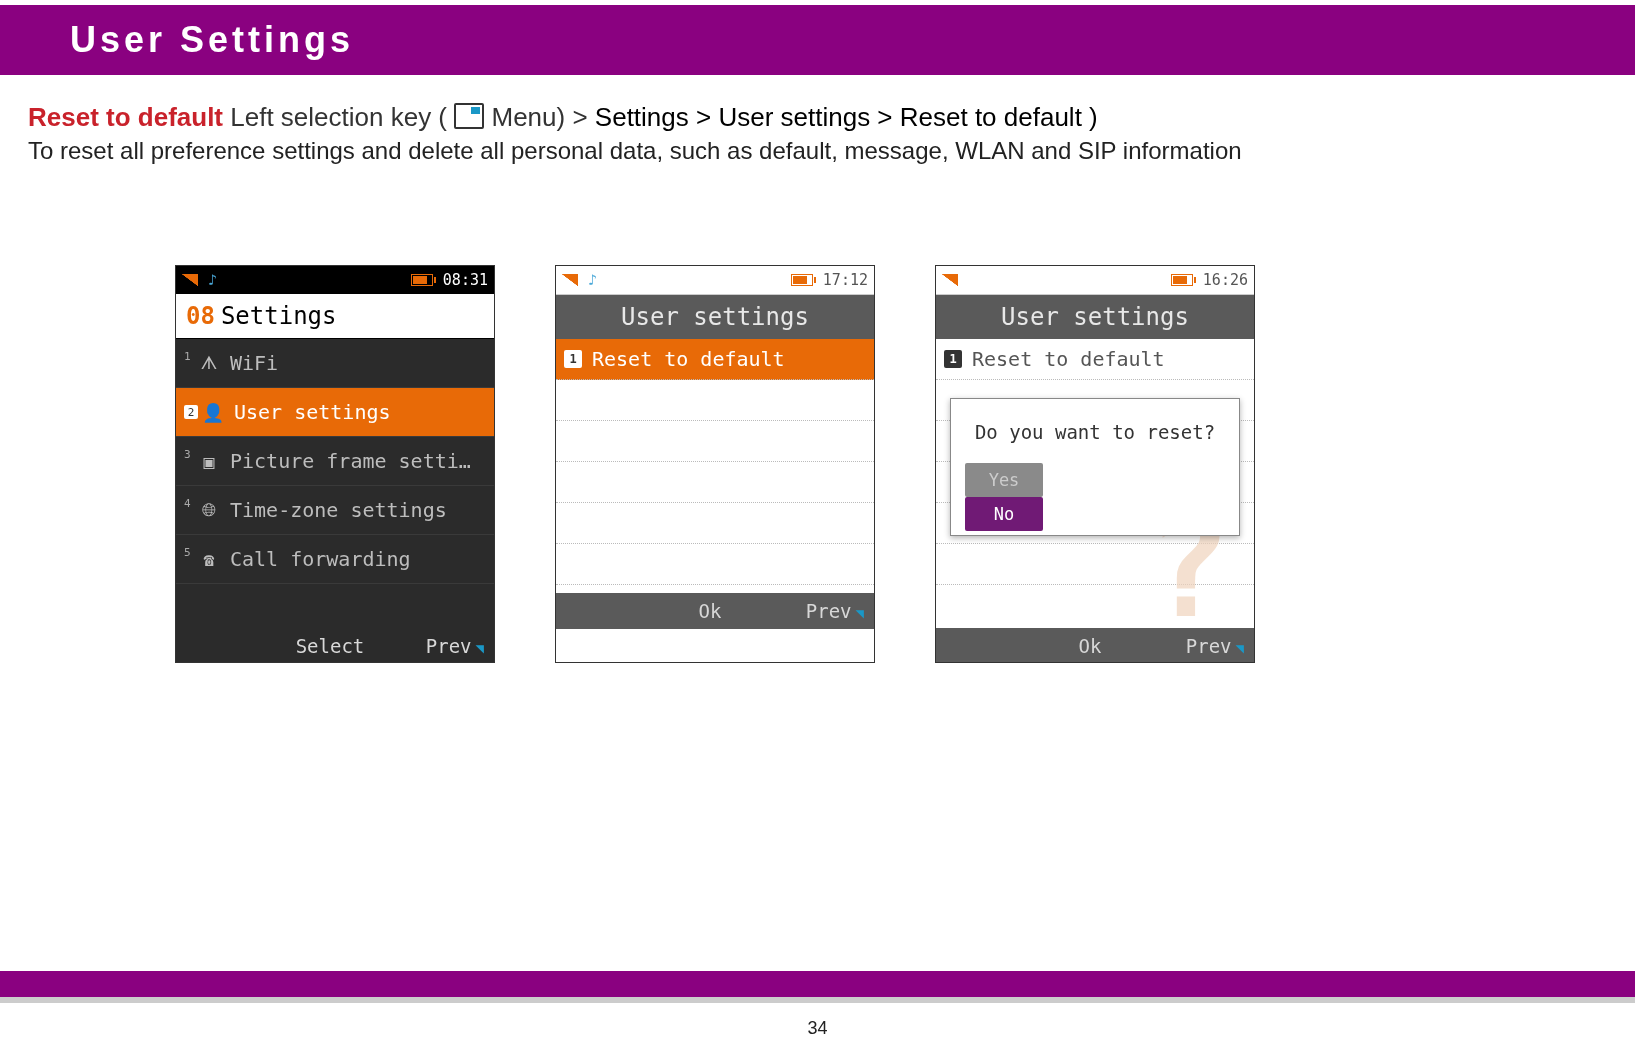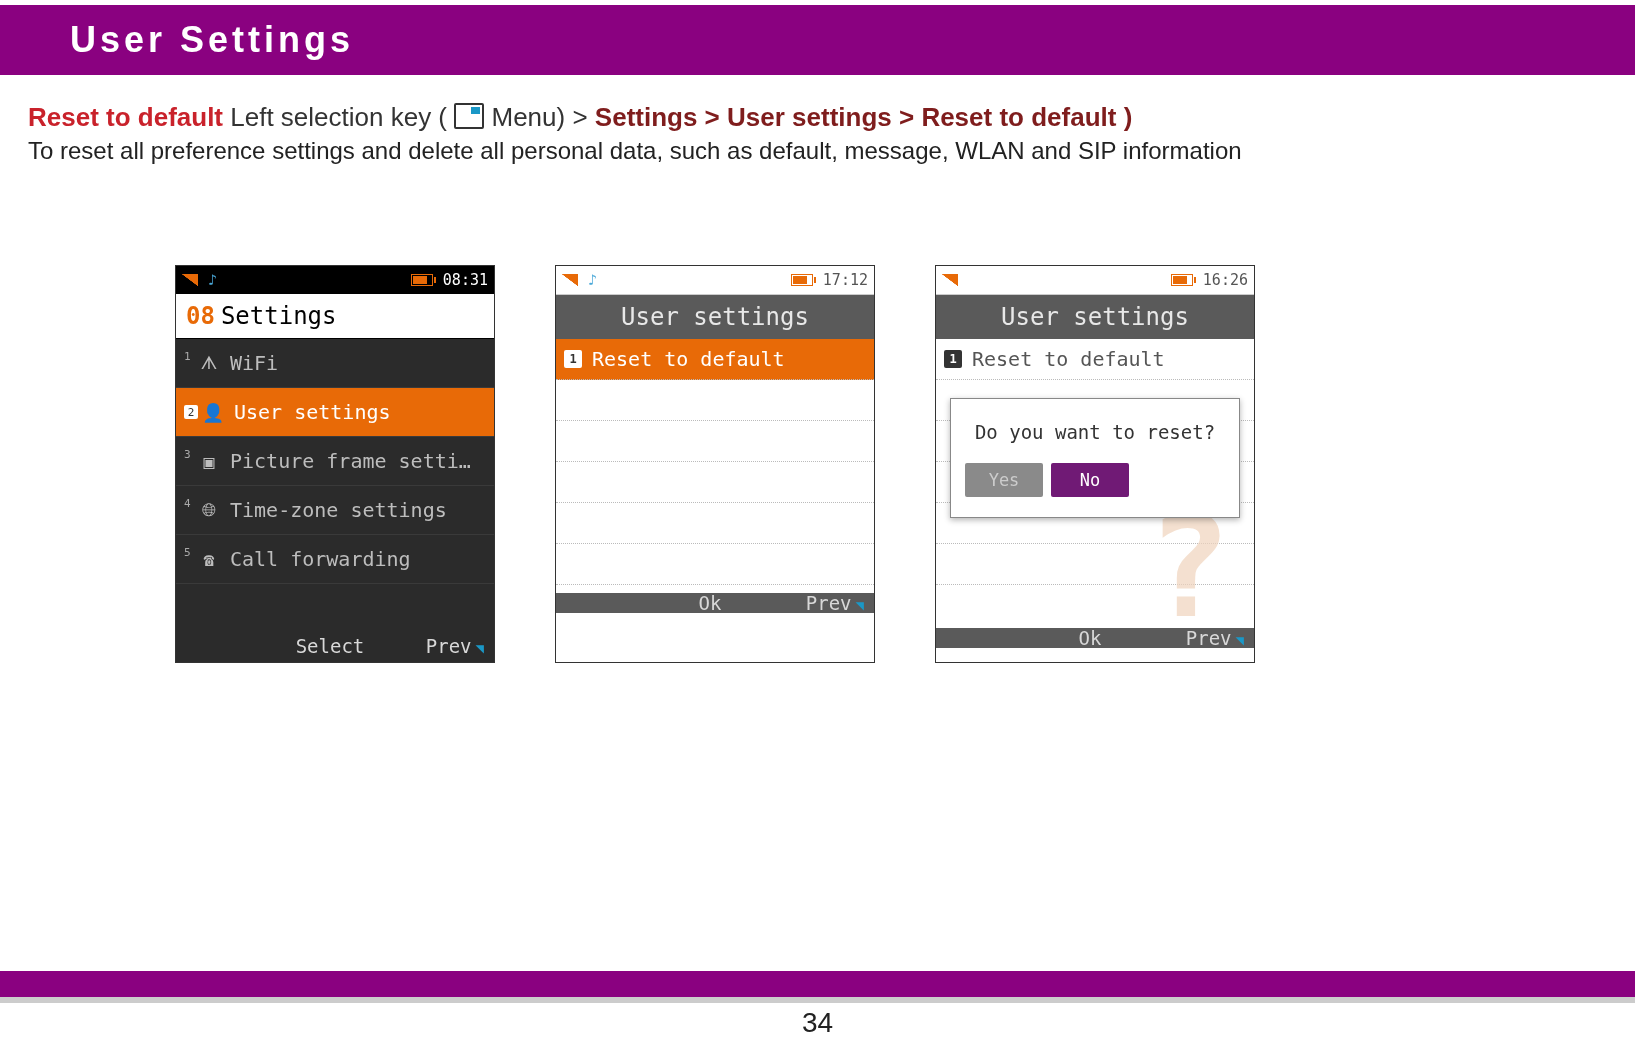--- a/index.html
+++ b/index.html
@@ -31,21 +31,21 @@
   .intro {
     position: absolute;
     top: 100px;
     left: 28px;
     right: 20px;
     font-size: 26px;
     line-height: 1.35;
     color: #333;
   }
   .intro .red { color: #c9222b; font-weight: bold; }
-  .intro .nav { color: #7f1d1d; font-weight: bold; }
+  .intro .nav { color: #000000; font-weight: normal; }
   .intro .desc { font-size: 24px; color: #222; }
   .menu-icon {
     display: inline-block;
     width: 26px;
     height: 22px;
     border: 2px solid #333;
     border-radius: 2px;
     vertical-align: -3px;
     position: relative;
   }
@@ -191,76 +191,77 @@
     border-radius: 2px;
     font-size: 12px;
     font-weight: bold;
     display: flex; align-items: center; justify-content: center;
     margin-right: 10px;
   }
   .s2-item.unsel { color:#555; }
   .s2-item.unsel .idx-box { background:#333;color:#fff; }
   .dot-row{height:40px;border-bottom:1px dotted #bbb;}
   .s2-soft {
-    height: 20px;
+    height: 36px;
     background: #5a5a5a;
     display: flex;
     color: #d8d8d8;
     font-size: 19px;
     align-items: center;
   }
   .s2-soft .left{flex:1;}
   .s2-soft .center{flex:1.2;text-align:center;}
   .s2-soft .right{flex:1;text-align:right;padding-right:10px;}
 
   
   .dialog {
     position: absolute;
     top: 128px;
     left: 14px;
     right: 14px;
     background: #fff;
     border: 1px solid #888;
     box-shadow: 0 2px 6px rgba(0,0,0,.3);
-    padding: 22px 14px 20px 14px;
+    padding: 22px 14px 4px 14px;
   }
   .dialog-bg-q{
     position:absolute;top:112px;right:0;width:130px;height:150px;
     display:flex;align-items:center;justify-content:center;
     font-size:140px;color:#f0d4bd;font-weight:bold;z-index:0;opacity:.7;
   }
   .dialog .msg {
     text-align: center;
     font-size: 19px;
     color: #333;
     margin-bottom: 20px;
   }
   .dialog .btns {
     display: flex;
-    gap: 8px;
+    justify-content: center;
+    flex-direction: column;
   }
   .dialog .btn {
     width: 78px; height: 34px;
     display: flex; align-items: center; justify-content: center;
     font-size: 17px;
     border-radius: 2px;
   }
   .dialog .btn.yes { background: #8a8a8a; color: #ccc; }
   .dialog .btn.no  { background: #701a75; color: #fff; }
 
   .footer-line{
     position:absolute;
     bottom:60px;left:0;width:100%;height:26px;background:#8a0180;
   }
   .footer-shadow{
     position:absolute;bottom:54px;left:0;width:100%;height:6px;background:#555;opacity:.3;
   }
   .page-num{
     position:absolute;bottom:18px;left:0;width:100%;text-align:center;
-    font-size:28px;color:#222;
+    font-size:18px;color:#222;
   }
 </style>
 </head>
 <body>
 
 <div class="header-bar">
   <div class="header-title">User Settings</div>
 </div>
 
 <div class="intro">

